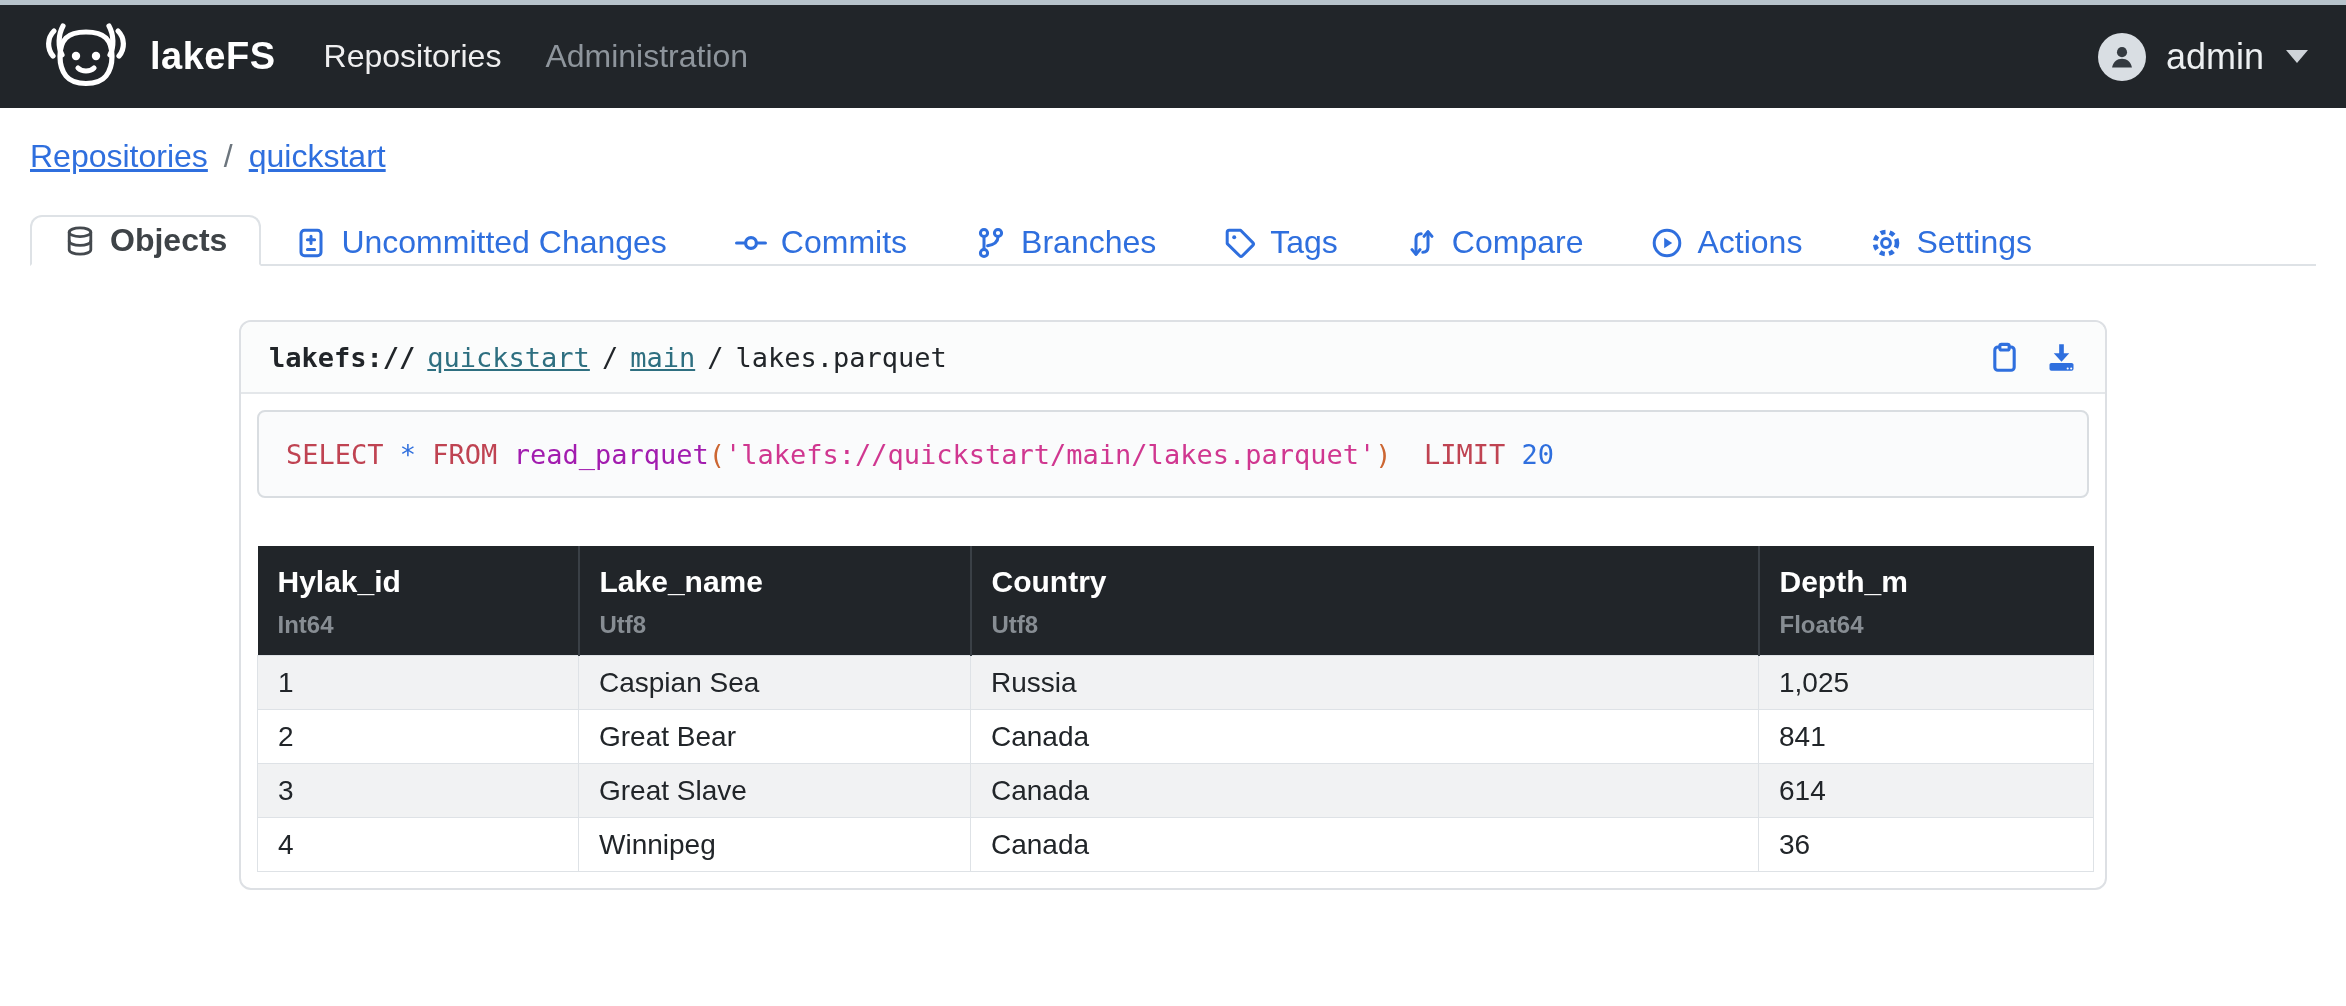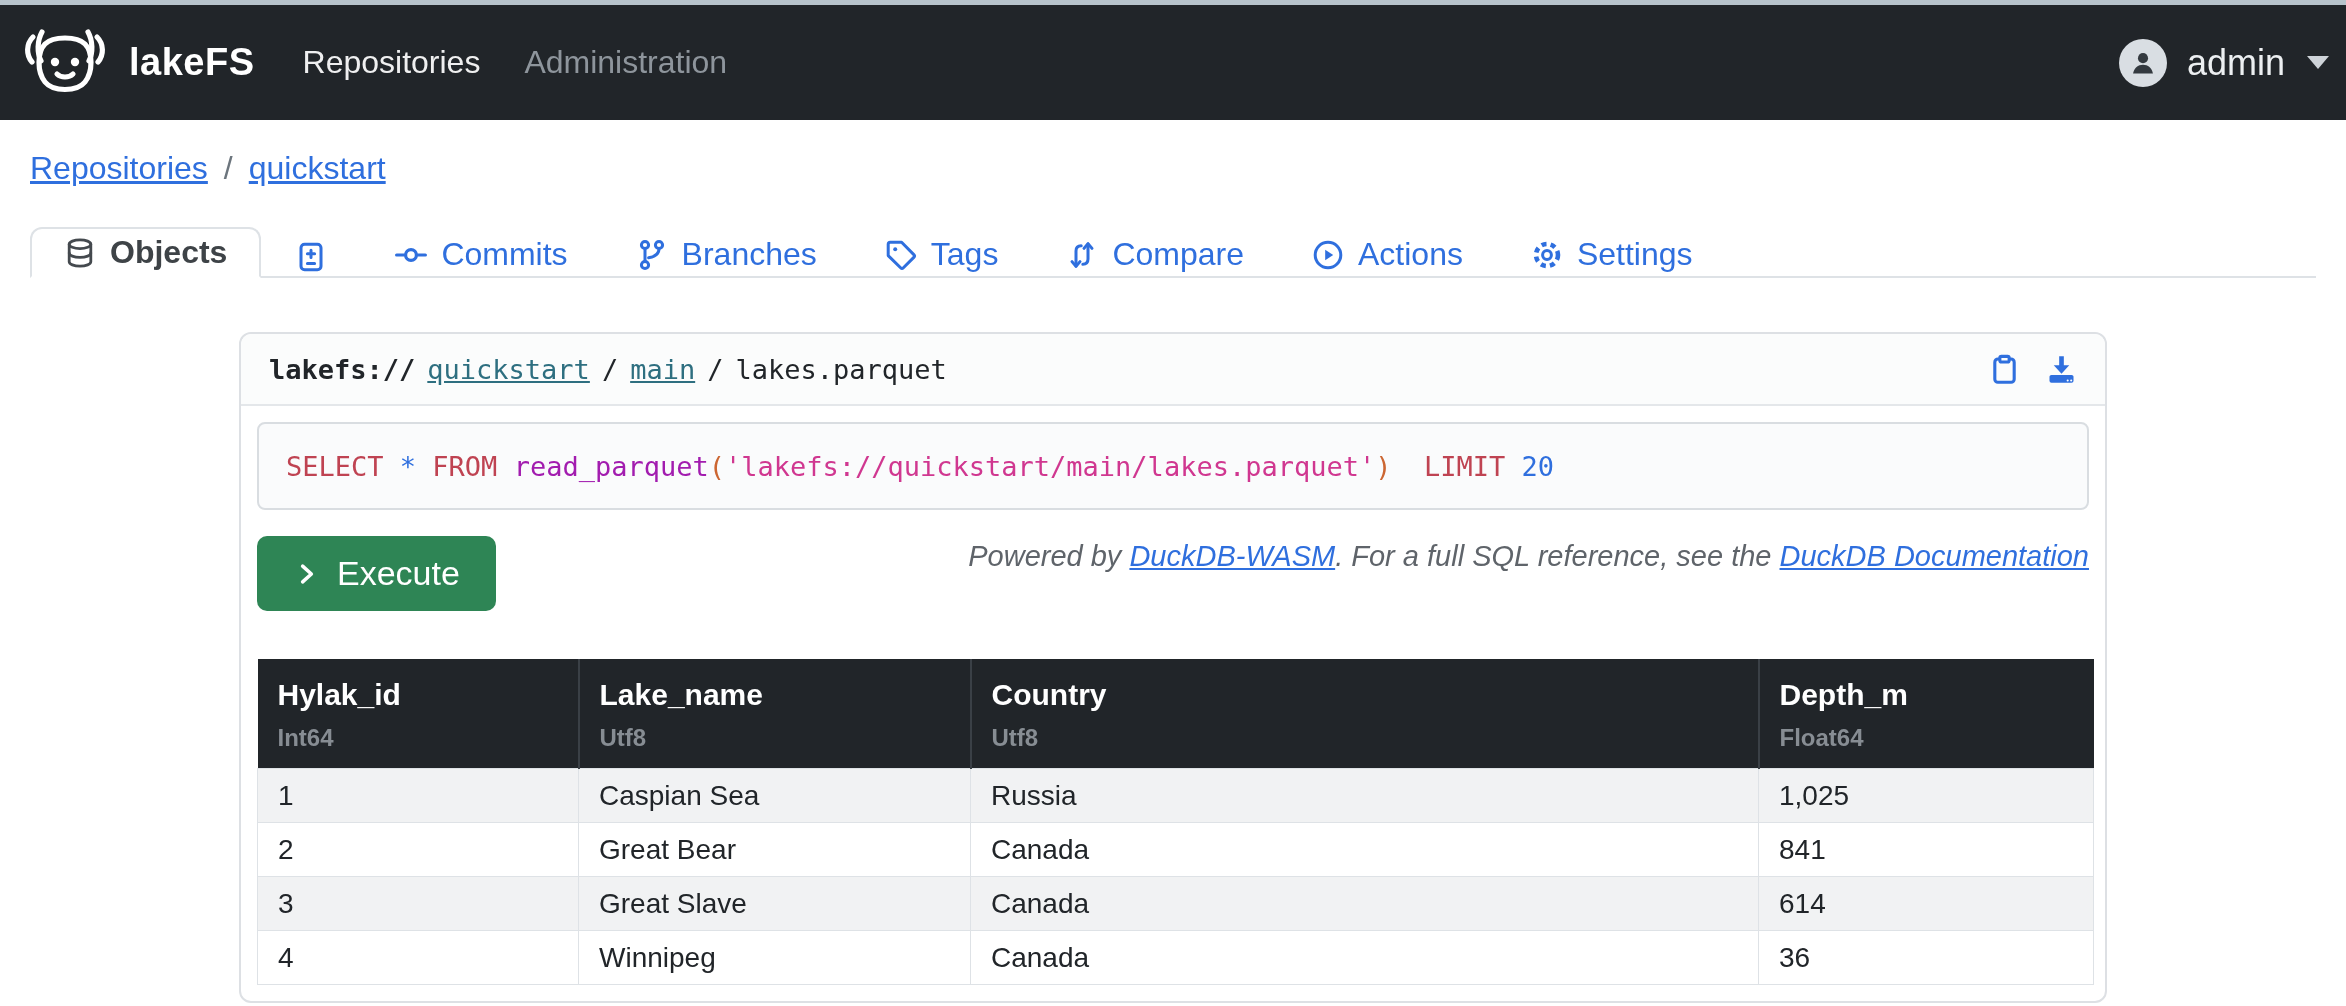--- a/index.html
+++ b/index.html
@@ -7,21 +7,21 @@
   body {
     width:2346px; height:1006px; overflow:hidden;
     font-family:"Liberation Sans", sans-serif; color:#212529;
   }
   .mono { font-family:"DejaVu Sans Mono", monospace; }
 
   
   .top-strip { height:5px; background:#b7c3cb; }
 
   
-  .navbar { height:115px; background:#212529; display:flex; align-items:center; padding:0 17px; }
+  .navbar { height:103px; background:#212529; display:flex; align-items:center; padding:0 38px; }
   .logo { display:flex; align-items:center; cursor:pointer; }
   .brand { color:#fff; font-size:38px; font-weight:700; margin-left:16px; letter-spacing:.5px; }
   .nav-links { display:flex; gap:44px; margin-left:48px; align-items:center; }
   .nav-link { font-size:32px; color:rgba(255,255,255,.93); cursor:pointer; }
   .nav-link.inactive { color:#8e959c; }
   .nav-right { margin-left:auto; display:flex; align-items:center; gap:20px; cursor:pointer; }
   .avatar { width:48px; height:48px; border-radius:50%; background:#d9dee3;
             display:flex; align-items:center; justify-content:center; }
   .user-name { color:#eceff1; font-size:36px; font-weight:500; }
   .caret-down { width:0; height:0; border-left:11px solid transparent; border-right:11px solid transparent;
@@ -142,20 +142,21 @@
     </span>
     <span>Objects</span>
   </button>
   <button class="tab">
     <span style="display:flex;">
       <svg viewBox="0 0 16 16" fill="none" stroke="currentColor" stroke-width="1.5" stroke-linecap="round">
         <rect x="3" y="1.6" width="10" height="12.8" rx="1.8"></rect>
         <path d="M8 4.6 v3.6 M6.2 6.4 h3.6 M6.2 11.2 h3.6"></path>
       </svg>
     </span>
+    <span>Uncommitted Changes</span>
   </button>
   <button class="tab">
     <span style="display:flex;">
       <svg viewBox="0 0 16 16" fill="none" stroke="currentColor" stroke-width="1.6" stroke-linecap="round">
         <circle cx="8" cy="8" r="2.7"></circle>
         <path d="M0.8 8 h4.4 M10.8 8 h4.4"></path>
       </svg>
     </span>
     <span>Commits</span>
   </button>
@@ -236,33 +237,20 @@
             <circle cx="13" cy="13.7" r="0.55" fill="#fff"></circle>
           </svg>
         </span>
       </button>
     </span>
   </div>
 
   <div class="card-body">
     <div class="sql-box mono"><span class="tok-kw">SELECT</span><span class="tok-pl"> </span><span class="tok-num">*</span><span class="tok-pl"> </span><span class="tok-kw">FROM</span><span class="tok-pl"> </span><span class="tok-fn">read_parquet</span><span class="tok-paren">(</span><span class="tok-str">'lakefs://quickstart/main/lakes.parquet'</span><span class="tok-paren">)</span><span class="tok-pl">  </span><span class="tok-kw">LIMIT</span><span class="tok-pl"> </span><span class="tok-num">20</span></div>
 
-    <div class="actions-row">
-      <button class="execute-btn">
-        <span style="display:flex;">
-          <svg viewBox="0 0 16 16" fill="none" stroke="#fff" stroke-width="2" stroke-linecap="round" stroke-linejoin="round">
-            <path d="M5.5 3.5 L10.5 8 5.5 12.5"></path>
-          </svg>
-        </span>
-        <span>Execute</span>
-      </button>
-      <div class="powered">
-        <span>Powered by </span><a>DuckDB-WASM</a><span>. For a full SQL reference, see the </span><a>DuckDB Documentation</a>
-      </div>
-    </div>
 
     <table class="results">
       <colgroup>
         <col style="width:321px">
           <col style="width:392px">
           <col style="width:788px">
           <col style="width:335px">
       </colgroup>
       <thead>
         <tr>

